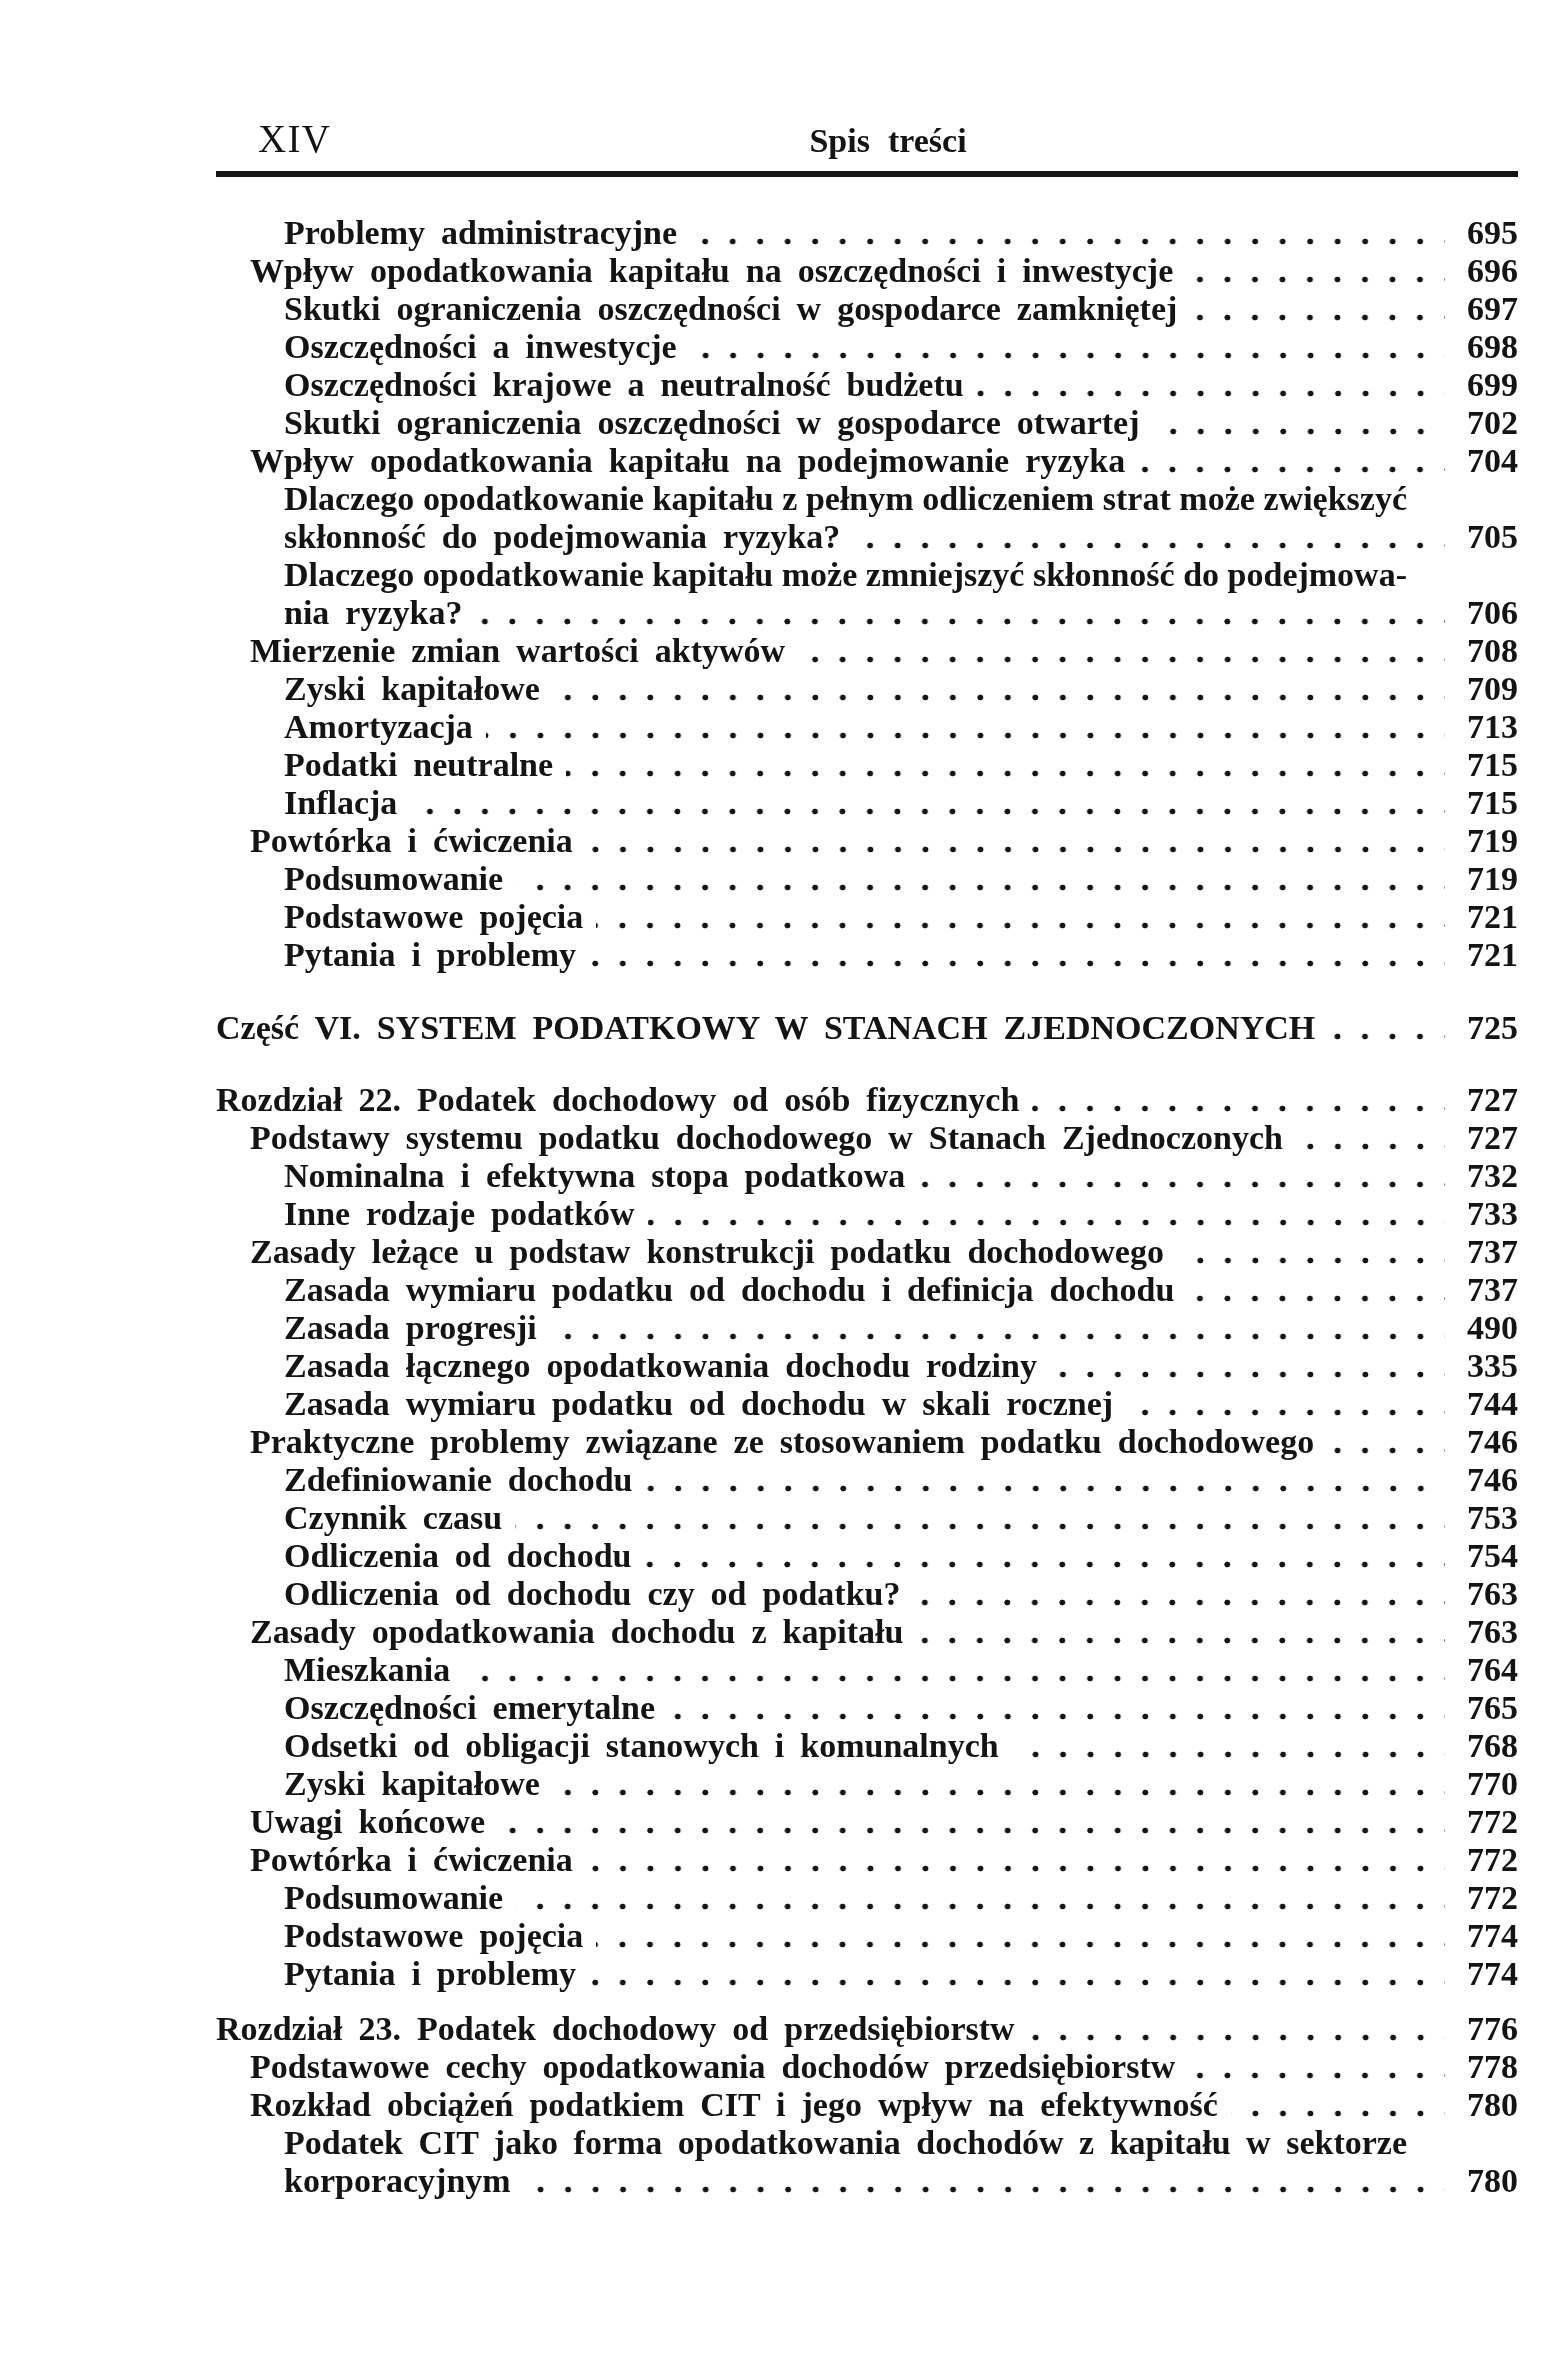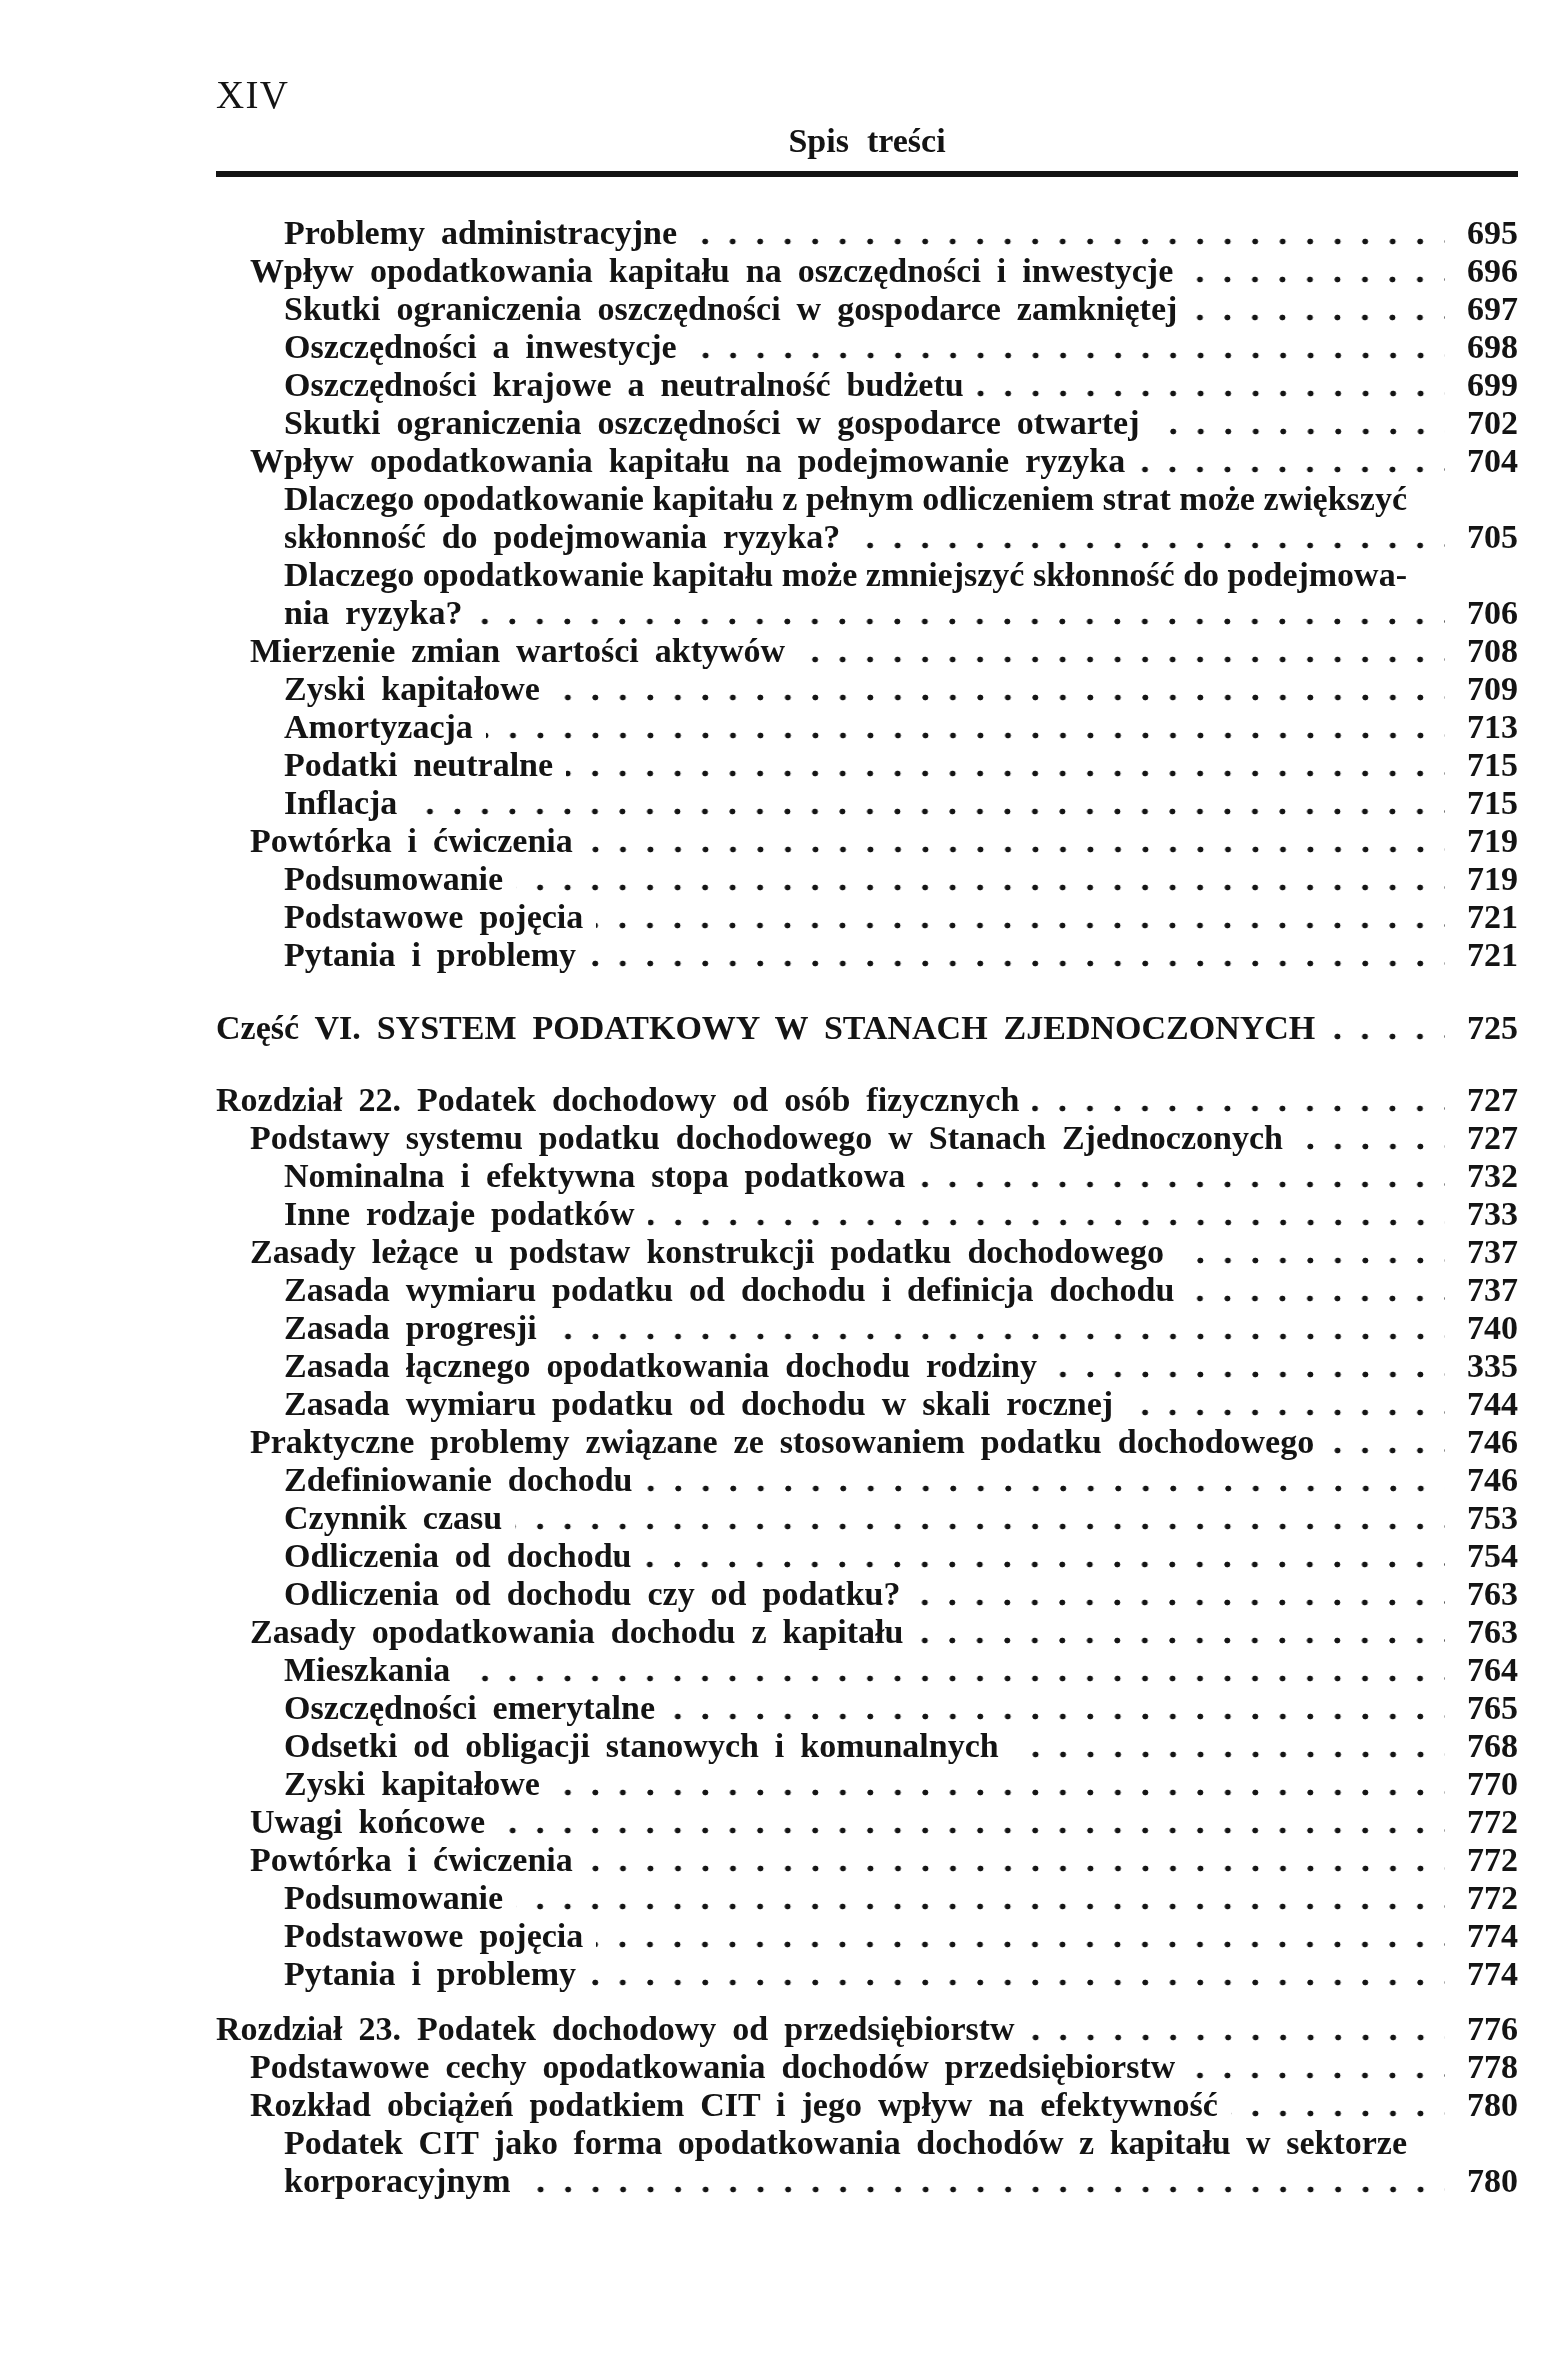--- a/index.html
+++ b/index.html
@@ -10,21 +10,21 @@
     width: 1568px; height: 2354px;
     background: var(--paper);
     overflow: hidden;
     font-family: "Liberation Serif", "DejaVu Serif", serif;
     color: var(--ink);
   }
   .content {
     margin-left: 216px;
     margin-right: 50px; 
   }
-  .page-header { position: relative; padding-top: 74px; height: 162px; }
+  .page-header { position: relative; padding-top: 118px; height: 162px; margin-left: 42px; }
   .folio {
     display: inline-block;
     font-size: 39px; line-height: 41px;
     letter-spacing: 1.3px;
   }
   .title {
     position: absolute; left: 50%; bottom: 1px;
     transform: translateX(-50%);
     font-size: 34px; line-height: 41px; font-weight: bold;
     word-spacing: 0.28em;
@@ -203,21 +203,21 @@
           <span class="pg">737</span>
         </div>
         <div class="toc-row lvl2">
           <span class="toc-text">Zasada wymiaru podatku od dochodu i definicja dochodu</span>
           <span class="dots"></span>
           <span class="pg">737</span>
         </div>
         <div class="toc-row lvl2">
           <span class="toc-text">Zasada progresji</span>
           <span class="dots"></span>
-          <span class="pg">740</span>
+          <span class="pg">490</span>
         </div>
         <div class="toc-row lvl2">
           <span class="toc-text">Zasada łącznego opodatkowania dochodu rodziny</span>
           <span class="dots"></span>
           <span class="pg">335</span>
         </div>
         <div class="toc-row lvl2">
           <span class="toc-text">Zasada wymiaru podatku od dochodu w skali rocznej</span>
           <span class="dots"></span>
           <span class="pg">744</span>

